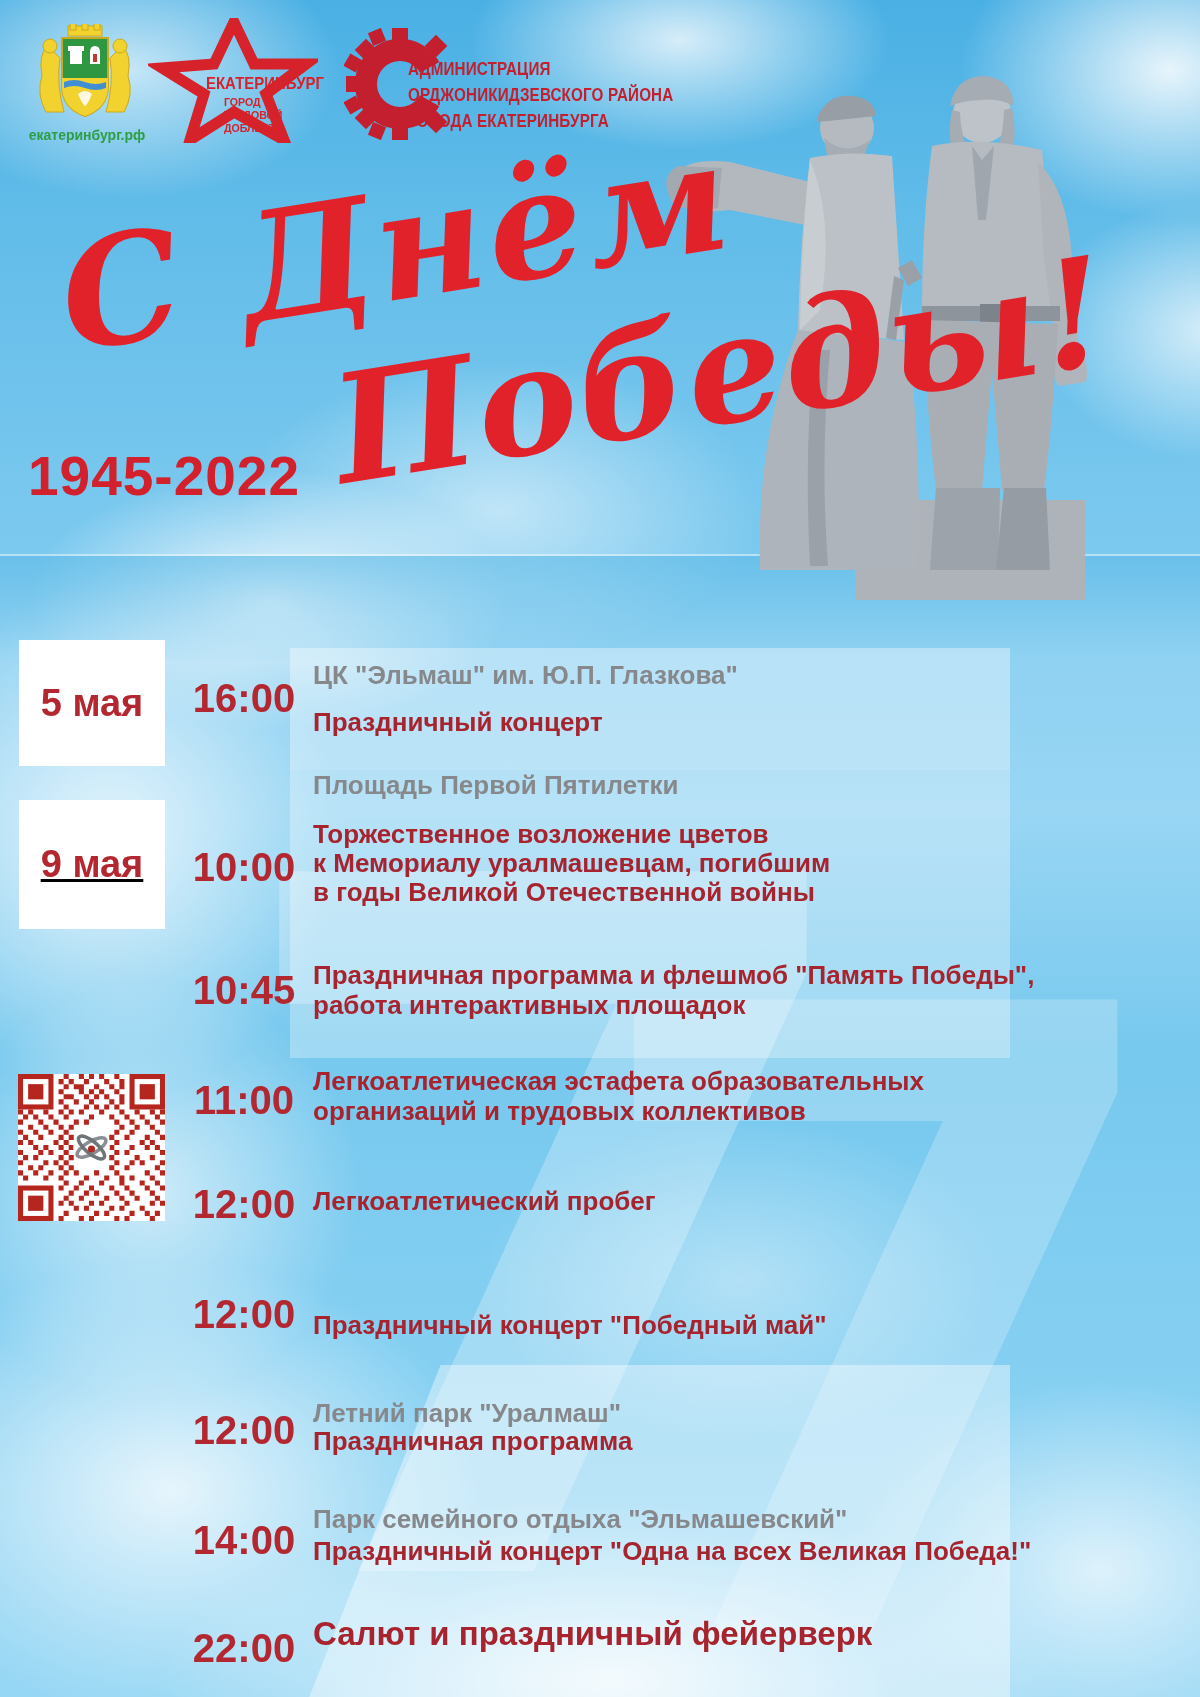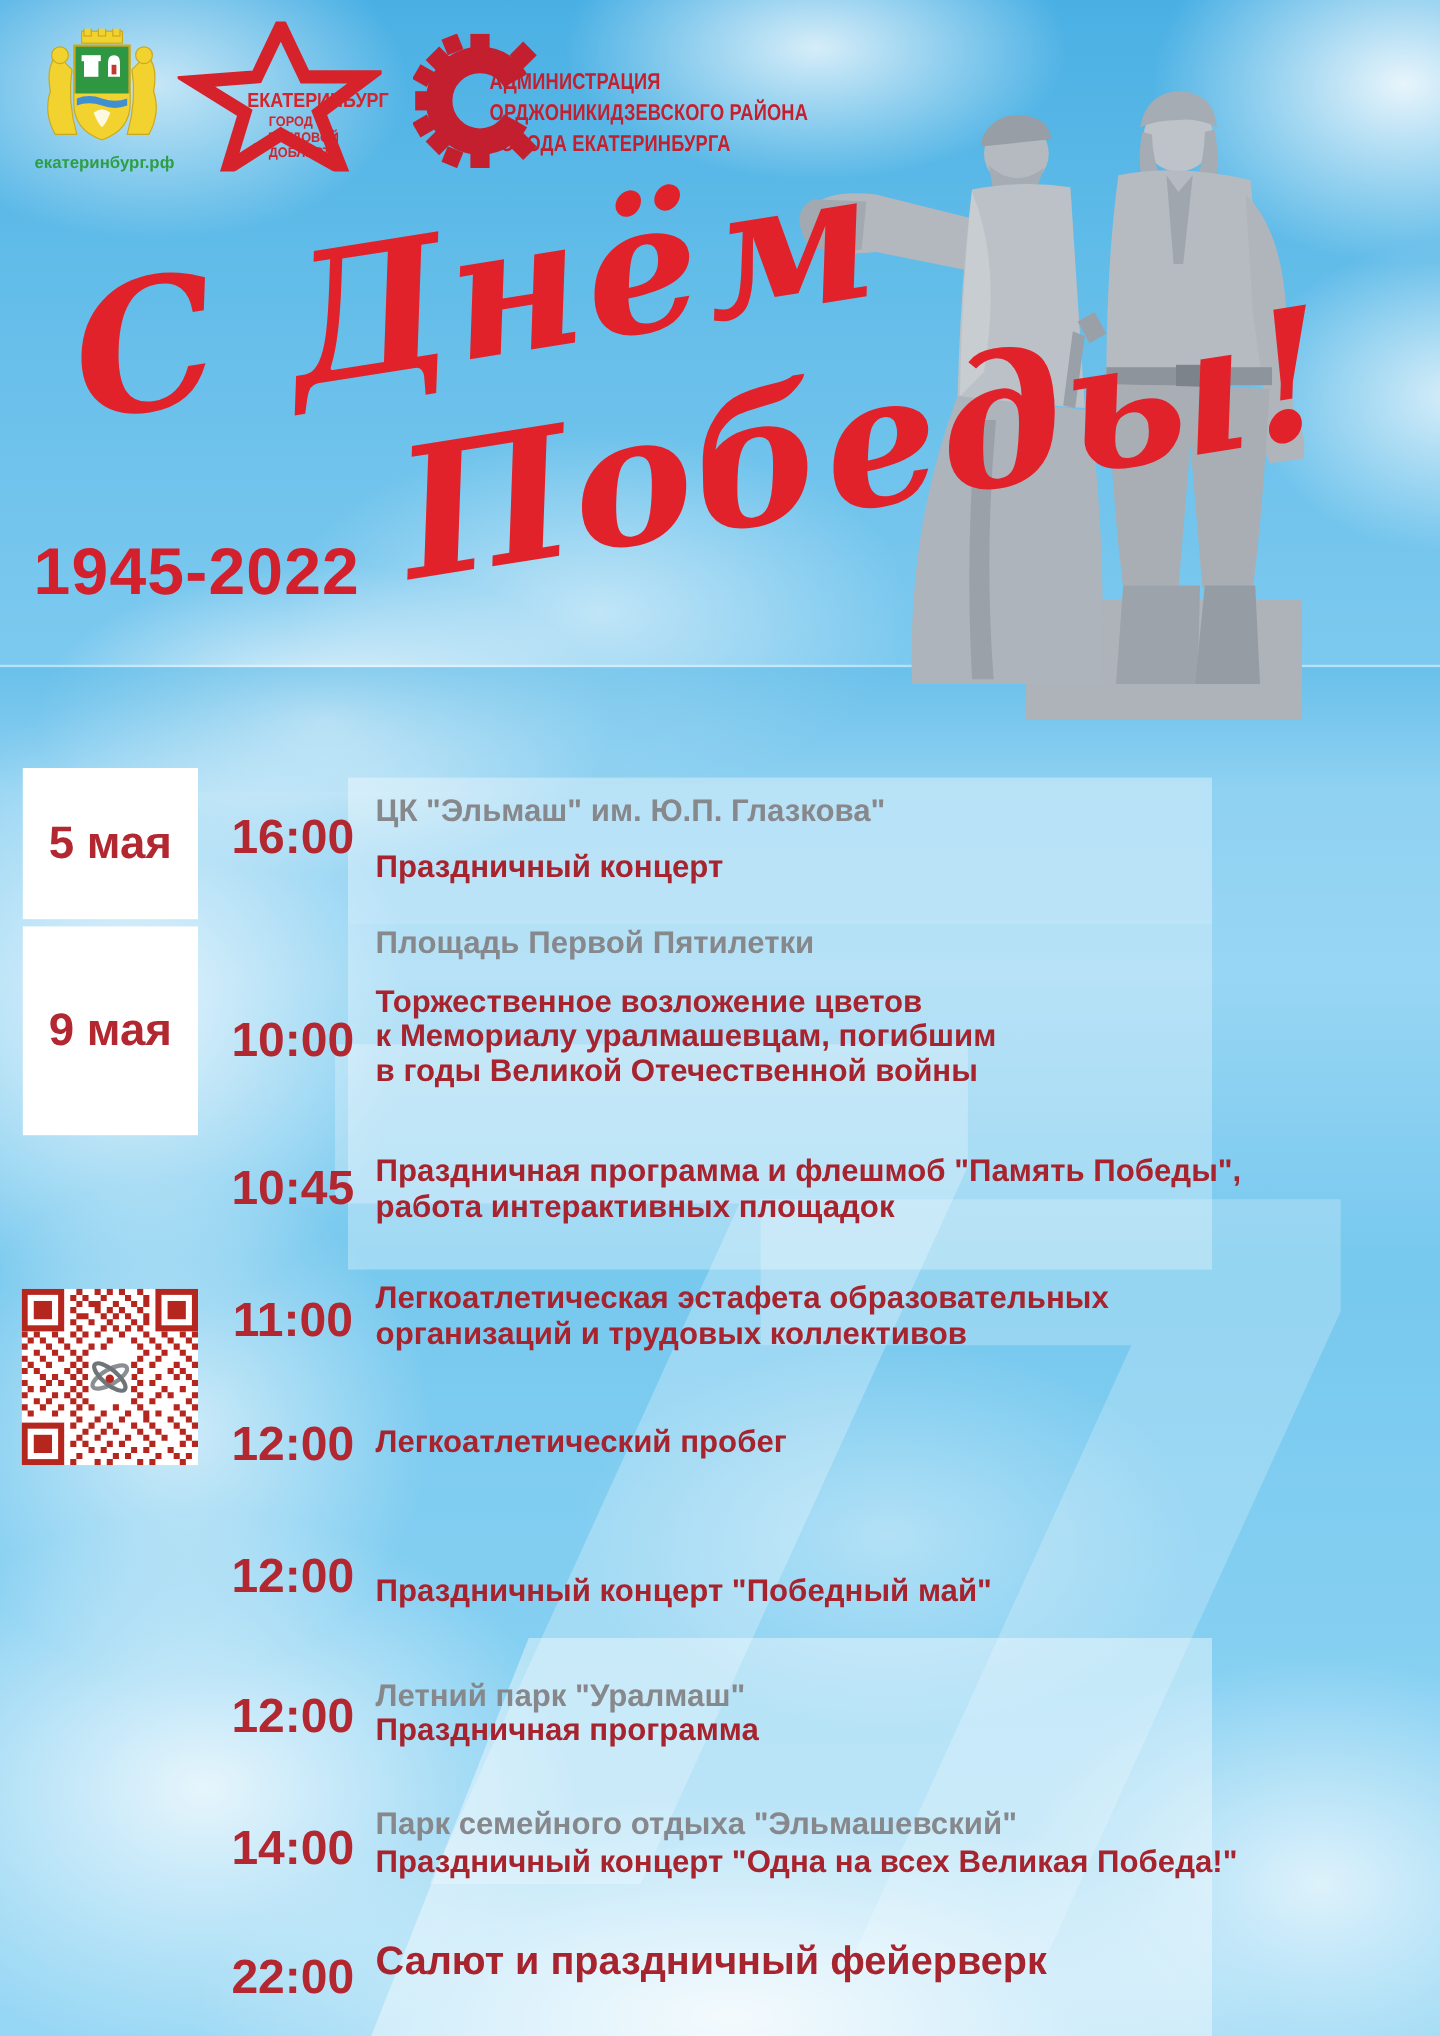--- a/index.html
+++ b/index.html
@@ -42,21 +42,21 @@
   .title-1{left:58px;top:158px;font-size:150px;transform:rotate(-9deg);letter-spacing:4px;}
   .title-2{left:330px;top:282px;font-size:150px;transform:rotate(-9deg);letter-spacing:2px;}
   .years{position:absolute;left:28px;top:444px;font-size:55px;font-weight:bold;color:#d2202c;letter-spacing:1px;z-index:2;}
   
   .prog-heading{position:absolute;left:358px;top:601px;font-size:37px;font-weight:bold;color:#b01e2c;
     letter-spacing:.5px;z-index:3;white-space:nowrap;}
   .datebox{position:absolute;left:19px;width:146px;background:#fff;display:flex;align-items:center;
     justify-content:center;z-index:3;}
   .datebox span{color:#b22730;font-weight:bold;font-size:38px;}
   .db1{top:640px;height:126px;}
-  .db2{top:772px;height:174px;}
+  .db2{top:800px;height:129px;text-decoration:underline;}
   .time{position:absolute;left:168px;width:152px;text-align:center;color:#b22730;font-weight:bold;
     font-size:40px;z-index:3;white-space:nowrap;}
   .loc{position:absolute;left:313px;color:#87888c;font-weight:bold;font-size:26px;z-index:3;white-space:pre;}
   .evt{position:absolute;left:313px;color:#a7242f;font-weight:bold;font-size:26px;z-index:3;white-space:pre;}
   .t1{top:676px;}.l1{top:660px;}.e1{top:697px;margin-top:10px;}
   .t2{top:845px;}.l2{top:770px;}.e2{top:820px;line-height:29px;}
   .t3{top:968px;}.e3{top:960px;line-height:30px;}
   .t4{top:1078px;}.e4{top:1066px;line-height:30px;}
   .t5{top:1182px;}.e5{top:1186px;}
   .t6{top:1292px;}.l6{top:1274px;}.e6{top:1310px;}

